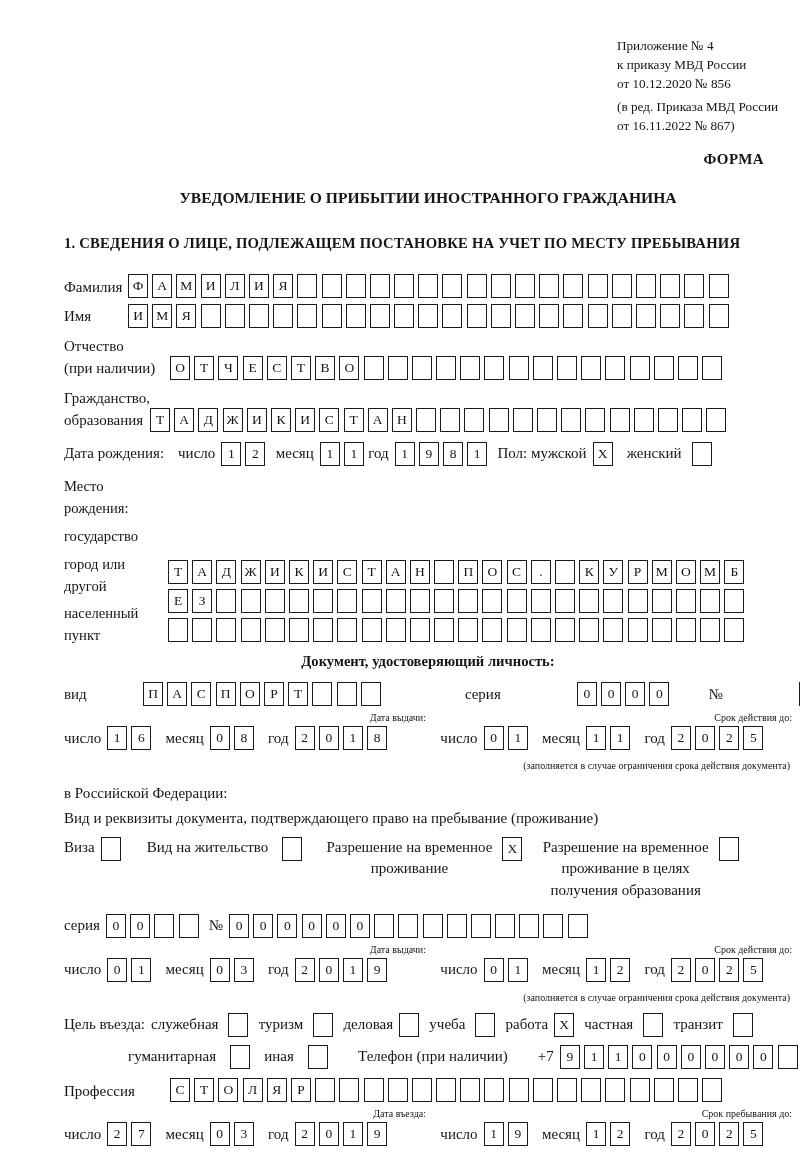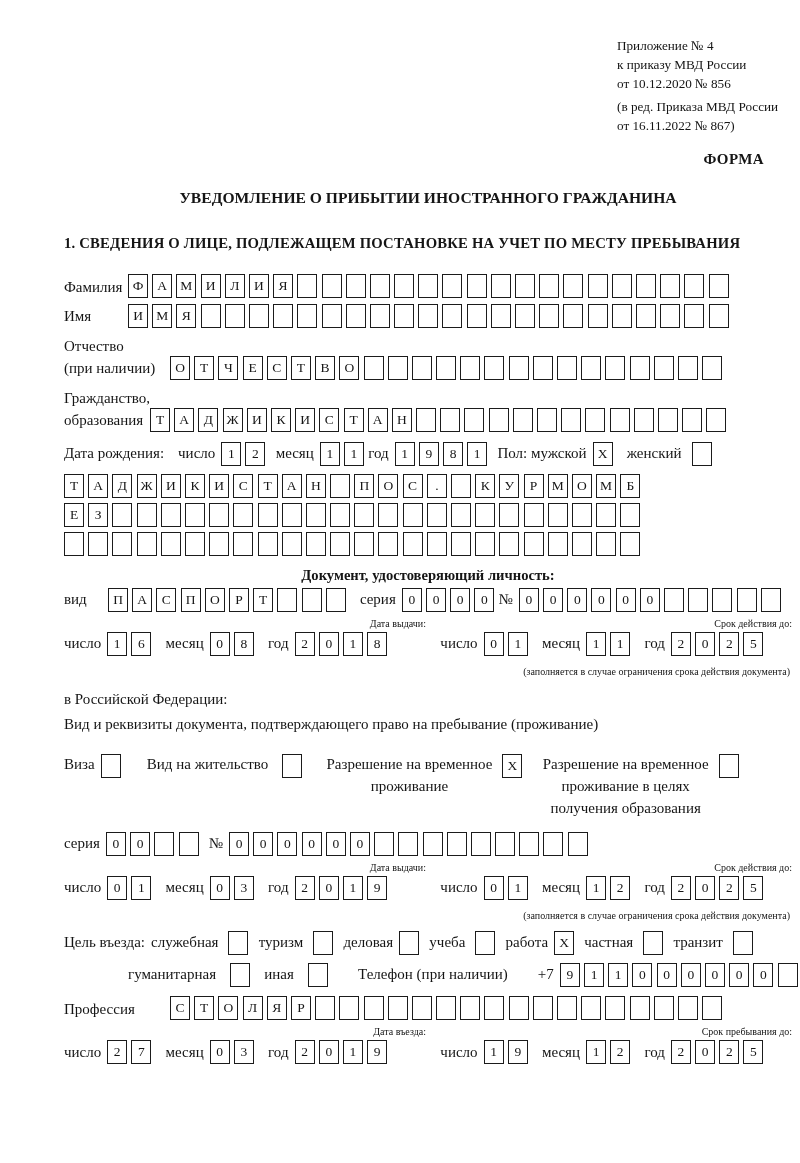--- a/index.html
+++ b/index.html
@@ -43,21 +43,21 @@
   .dp-left { width:362px; flex:none; }
   .dp-right { flex:1; }
   .dp-h { text-align:right; font-size:10px; margin-bottom:3px; }
   .dg { display:flex; align-items:center; }
   .dg .t { margin-right:6px; }
   .dg .g { display:flex; margin-right:10px; }
   .note-right { text-align:right; font-size:10px; margin-top:10px; padding-right:2px; }
 
   .intro { margin-top:10px; line-height:1.65; }
 
-  .optline { display:flex; align-items:flex-start; margin-top:18px; }
+  .optline { display:flex; align-items:flex-start; margin-top:6px; }
   .opt { display:flex; align-items:flex-start; }
   .opt .ol { line-height:1.45; }
   .opt .c2 { text-align:center; }
   .purpose-row { display:flex; align-items:center; margin-top:10px; }
   .purpose-row > * { flex:none; }
 </style>
 </head>
 <body>
 
 <div class="page">
@@ -237,20 +237,26 @@
       </span>
       <span class="sp10"></span>
     <span>женский</span>
       <span class="sp10"></span>
     <span class="boxes">
         <span class="cell"></span>
       </span>
   </div>
 
   <div class="row" style="margin-top:8px;">
+    <div class="lbl w104" style="font-size:14.6px;">
+      <div>Место рождения:</div>
+      <div style="margin-top:6px;">государство</div>
+      <div style="margin-top:6px;">город или другой</div>
+      <div style="margin-top:6px;">населенный пункт</div>
+    </div>
     <div class="stack">
       <div class="boxes">
           <span class="cell">Т</span>
           <span class="cell">А</span>
           <span class="cell">Д</span>
           <span class="cell">Ж</span>
           <span class="cell">И</span>
           <span class="cell">К</span>
           <span class="cell">И</span>
           <span class="cell">С</span>
@@ -321,21 +327,21 @@
           <span class="cell"></span>
           <span class="cell"></span>
           <span class="cell"></span>
           <span class="cell"></span>
         </div>
     </div>
   </div>
 
   <div class="doc-heading">Документ, удостоверяющий личность:</div>
 
-  <div class="inline-row" style="margin-top:4px;">
+  <div class="inline-row" style="margin-top:12px;gap:35px;">
     <span style="width:44px;">вид</span>
     <span class="boxes">
         <span class="cell">П</span>
         <span class="cell">А</span>
         <span class="cell">С</span>
         <span class="cell">П</span>
         <span class="cell">О</span>
         <span class="cell">Р</span>
         <span class="cell">Т</span>
         <span class="cell"></span>

